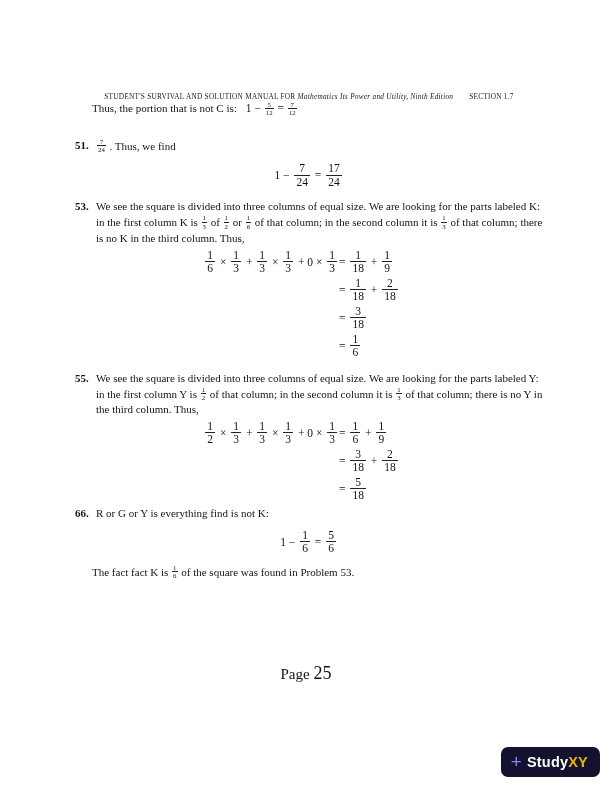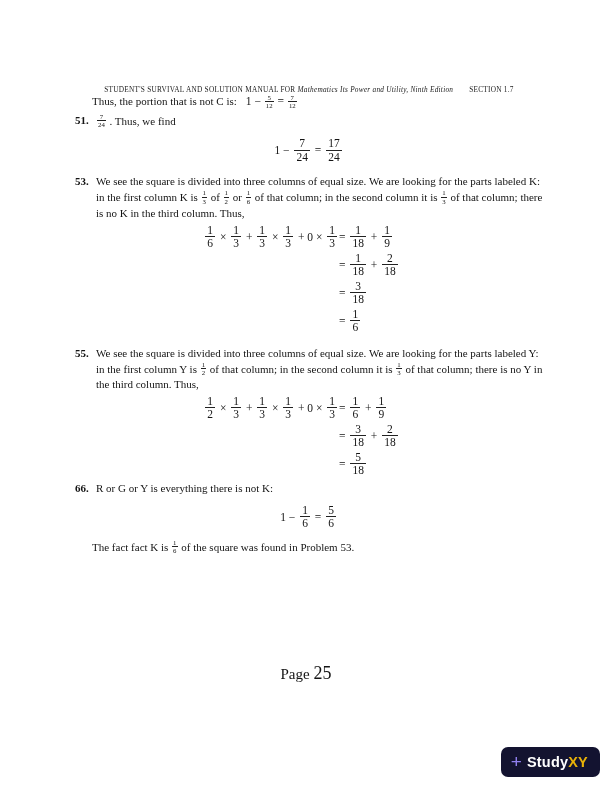--- a/index.html
+++ b/index.html
@@ -1,28 +1,28 @@
 <!DOCTYPE html>
 <html><head>
 <meta charset="utf-8">
 <style>
   html,body{margin:0;padding:0;background:#ffffff;}
   .page{position:relative;width:612px;height:792px;background:#ffffff;overflow:hidden;
         font-family:"Liberation Serif",serif;color:#141414;}
-  .content{position:absolute;left:75px;top:85px;width:468px;}
+  .content{position:absolute;left:75px;top:92px;width:468px;}
   .header{font-size:7.3px;letter-spacing:0.25px;white-space:nowrap;text-align:center;color:#222;}
   .header .btitle{font-style:italic;}
   .header .section{margin-left:16px;}
 
   .para{font-size:11px;line-height:15px;}
   .intro{padding-left:17px;display:flex;align-items:center;}
   .intro .eq{display:flex;align-items:center;margin-left:9px;font-size:11.5px;}
 
   .problem{position:relative;padding-left:21px;}
-  .p51{margin-top:4px;}
+  .p51{margin-top:22px;}
   .p53{margin-top:9px;}
   .p55{margin-top:11px;}
   .p57{margin-top:3px;}
   .pnum{position:absolute;left:0;top:0;font-weight:bold;}
 
   .eqcenter{display:flex;justify-content:center;align-items:center;font-size:11.5px;margin:6px 0 6px 0;min-height:30px;}
   .eqblock{margin-left:42px;margin-top:2px;font-size:11.5px;margin-bottom:2px;}
   .eqrow{display:flex;align-items:center;min-height:28px;}
   .eqlhs{width:222px;display:flex;justify-content:flex-end;align-items:center;}
   .eqrhs{display:flex;align-items:center;}
@@ -239,21 +239,21 @@
             <span class="frac">
               <span class="fn">5</span>
               <span class="fd">18</span>
             </span>
           </span>
       </div>
     </div>
 
     <div class="problem para p57">
       <span class="pnum">66.</span>
-      <div class="body"><span class="eqt">R or G or Y is everything there is not K:</span></div>
+      <div class="body"><span class="eqt">R or G or Y is everything find is not K:</span></div>
     </div>
     <div class="eqcenter">
         <span class="eqt">1 − </span>
         <span class="frac">
           <span class="fn">1</span>
           <span class="fd">6</span>
         </span>
         <span class="eqt"> = </span>
         <span class="frac">
           <span class="fn">5</span>

